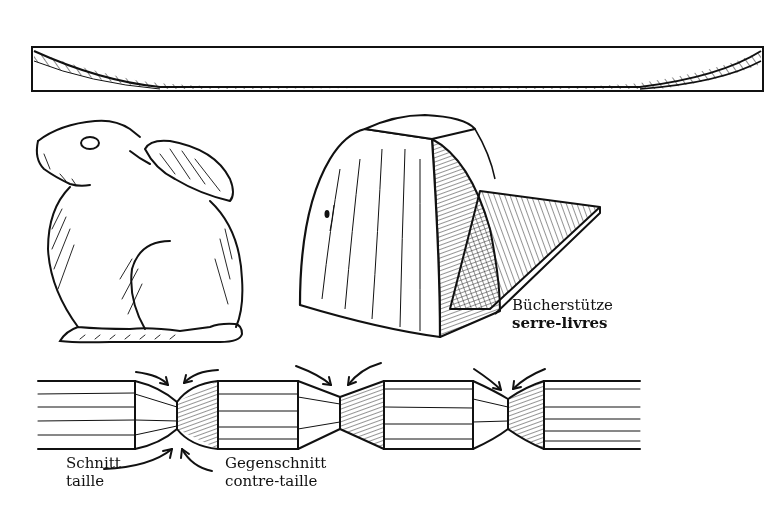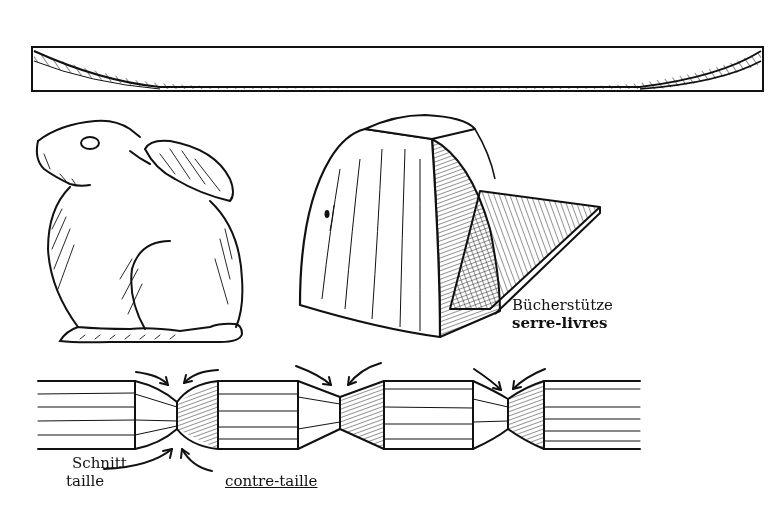--- a/index.html
+++ b/index.html
@@ -189,18 +189,19 @@
     <path d="M474 360 Q492 372 501 381"></path>
         <path d="M501 381 L493 379 M501 381 L499 373"></path>
     <path d="M545 360 Q525 368 513 380"></path>
         <path d="M513 380 L514 372 M513 380 L521 378"></path>
   </g>
 </svg>
 
 <div class="label" style="left:512px;top:288px;">Bücherstütze</div>
 <div class="label" style="left:512px;top:306px;font-weight:bold;">serre-livres</div>
 
-<div class="label" style="left:66px;top:446px;margin-left:6px;">Schnitt</div>
+<div class="label" style="left:66px;top:446px;">Schnitt</div>
 <div class="label" style="left:66px;top:464px;">taille</div>
 
-<div class="label" style="left:225px;top:464px;text-decoration:underline;">contre-taille</div>
+<div class="label" style="left:225px;top:446px;">Gegenschnitt</div>
+<div class="label" style="left:225px;top:464px;">contre-taille</div>
 
 </div>
 
 </body></html>

